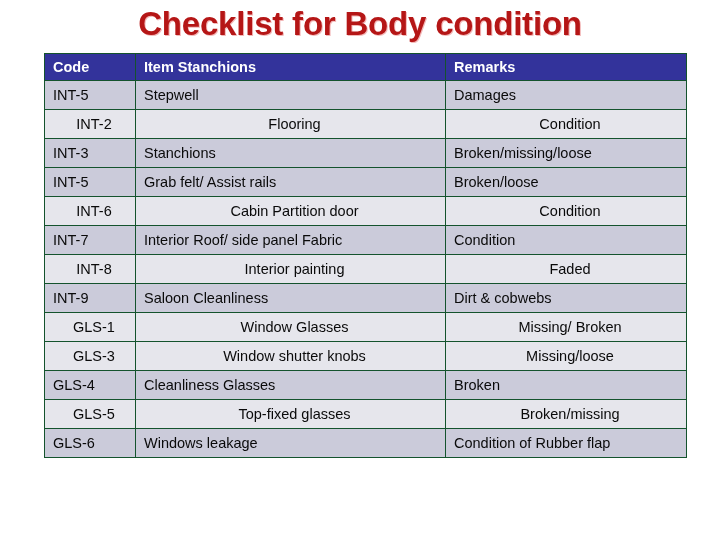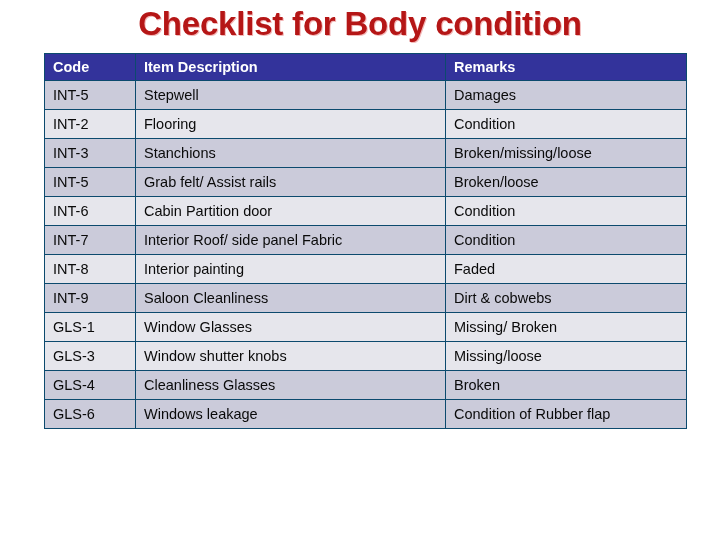--- a/index.html
+++ b/index.html
@@ -37,21 +37,21 @@
     position: absolute;
     left: 44px;
     top: 53px;
     width: 641px;
   }
   table.checklist {
     border-collapse: separate;
     border-spacing: 1px 1px;
     width: 641px;
     table-layout: fixed;
-    background: #0c4a6e;
+    background: #14532d;
   }
   table.checklist col.c-code  { width: 90px; }
   table.checklist col.c-desc  { width: 309px; }
   table.checklist col.c-rem   { width: 240px; }
   table.checklist th,
   table.checklist td {
     padding: 0 0 0 8px;
     height: 28px;
     font-size: 14.5px;
     line-height: 28px;
@@ -69,40 +69,41 @@
     line-height: 26px;
     font-size: 14.5px;
   }
   table.checklist tbody tr.odd td {
     background: #cbcbda;
     color: #0a0a0a;
   }
   table.checklist tbody tr.even td {
     background: #e6e6ec;
     color: #0a0a0a;
+    text-align: center;
   }
 </style>
 </head>
 <body>
 
 <div class="slide">
 
   <div class="title">Checklist for Body condition</div>
 
   <div class="table-wrap">
     <table class="checklist">
       <colgroup>
         <col class="c-code">
         <col class="c-desc">
         <col class="c-rem">
       </colgroup>
       <thead>
         <tr>
           <th>Code</th>
-          <th>Item Description</th>
+          <th>Item Stanchions</th>
           <th>Remarks</th>
         </tr>
       </thead>
       <tbody id="checklist-body">
           <tr class="odd">
             <td>INT-5</td>
             <td>Stepwell</td>
             <td>Damages</td>
           </tr>
           <tr class="even">
@@ -148,20 +149,25 @@
           <tr class="even">
             <td>GLS-3</td>
             <td>Window shutter knobs</td>
             <td>Missing/loose</td>
           </tr>
           <tr class="odd">
             <td>GLS-4</td>
             <td>Cleanliness Glasses</td>
             <td>Broken</td>
           </tr>
+          <tr class="even">
+            <td>GLS-5</td>
+            <td>Top-fixed glasses</td>
+            <td>Broken/missing</td>
+          </tr>
           <tr class="odd">
             <td>GLS-6</td>
             <td>Windows leakage</td>
             <td>Condition of Rubber flap</td>
           </tr>
         </tbody>
     </table>
   </div>
 
 </div>

